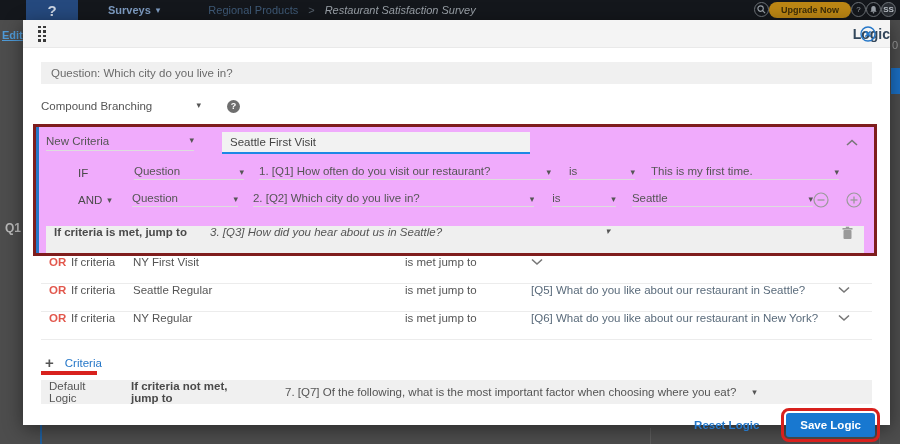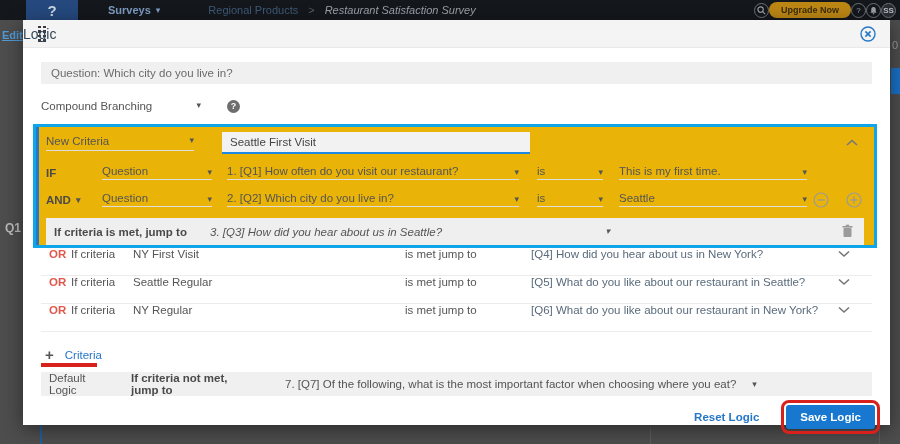--- a/index.html
+++ b/index.html
@@ -7,70 +7,70 @@
   body { font-family:"Liberation Sans", sans-serif; background:#4d4d4d; position:relative; }
 
   
   .topbar { position:absolute; left:0; top:0; width:900px; height:20px; background:#14171c; display:flex; align-items:center; font-size:11px; color:#8b9196; overflow:hidden; }
   .logo-box { width:52px; height:26px; background:#25497e; color:#cdd6e4; margin-left:26px; display:flex; align-items:center; justify-content:center; font-weight:bold; font-size:15px; flex:none; }
   .surveys { color:#7e9cc2; margin-left:30px; font-weight:bold; }
   .tb-caret { color:#7e9cc2; font-size:9px; margin-left:5px; }
   .crumb-parent { color:#3f5a77; margin-left:48px; }
   .crumb-sep { color:#56606b; margin-left:10px; }
   .crumb-current { color:#9aa1a8; margin-left:10px;font-style:italic; }
-  .tb-right { margin-left:auto; display:flex; align-items:center; gap:0; padding-right:4px; }
+  .tb-right { margin-left:auto; display:flex; gap:0; padding-right:4px; }
   .tb-circle { width:15px; height:15px; border:1px solid #6f7479; border-radius:50%; display:flex; align-items:center; justify-content:center; color:#9aa1a8; font-size:8px; flex:none; }
   .upgrade-pill { background:#bd8714; color:#3c2d07; font-size:9px; font-weight:bold; border-radius:9px; padding:3px 12px; flex:none; }
   .avatar { background:#2a2e34; color:#b8bec5; font-size:8px; font-weight:bold; }
 
   .bg-edit { position:absolute; left:2px; top:29px; width:21px; overflow:hidden; color:#4f9bd8; font-size:11px; font-weight:bold; text-decoration:underline; white-space:nowrap; }
   .bg-q1 { position:absolute; left:5px; top:221px; color:#b9b9b9; font-size:12px; font-weight:bold; }
   .bg-zero { position:absolute; left:892px; top:39px; color:#9a9a9a; font-size:11px; }
   .bg-blue-frag { position:absolute; left:891px; top:68px; width:9px; height:26px; background:#1a6fc4; }
   .bg-blueline { position:absolute; left:40px; top:425px; width:2px; height:19px; background:#1f5f9e; }
   .bg-sep1 { position:absolute; left:650px; top:428px; width:1px; height:16px; background:#5d5d5d; }
   .bg-sep2 { position:absolute; left:879px; top:428px; width:1px; height:16px; background:#5d5d5d; }
 
   
   .modal { position:absolute; left:23px; top:20px; width:867px; height:405px; background:#ffffff; box-shadow:0 4px 18px rgba(0,0,0,.45); }
   .modal-header { height:28px; background:#f4f4f4; border-bottom:1px solid #e9e9e9; display:flex; align-items:center; position:relative; }
   .drag-handle { margin-left:15px; display:grid; grid-template-columns:repeat(2,3px); grid-gap:2px; }
   .drag-handle i { width:2.5px; height:2.5px; background:#3a3a3a; display:block; }
-  .modal-title { position:absolute; left:0; right:0; text-align:left; font-size:14px; font-weight:normal; color:#33475b; }
+  .modal-title { position:absolute; left:0; right:0; text-align:right; font-size:14px; font-weight:bold; color:#33475b;padding-left:39px; }
   .close-btn { position:absolute; right:14px; top:6px; width:16px; height:16px; cursor:pointer; }
 
   .modal-body { padding:0 18px; }
 
   .question-bar { margin-top:14px; height:22px; line-height:22px; background:#f0f0f0; color:#6b6b6b; font-size:11.5px; padding-left:10px; }
 
   .branch-row { margin-top:13px; height:18px; display:flex; align-items:center; font-size:11.5px; color:#555; }
   .branch-select { width:160px; display:flex; justify-content:space-between; cursor:pointer; }
   .caret { font-size:9px; color:#555; }
   .help-badge { width:13px; height:13px; border-radius:50%; background:#6e6e6e; color:#fff; font-size:9px; font-weight:bold; display:flex; align-items:center; justify-content:center; margin-left:26px; }
 
   
-  .criteria-block { margin:9px -5px 0 -8px; border:3px solid #0ea5e9; background:#eab308; position:relative; }
+  .criteria-block { margin:9px -5px 0 -8px; border:3px solid #7f1d1d; background:#f0abfc; position:relative; }
   .criteria-block::before { content:""; position:absolute; left:0; top:0; bottom:0; width:3px; background:#2577c8; }
   .cb-inner { padding:0 10px 0 10px; }
   .name-row { height:32px; display:flex; align-items:center; font-size:11.5px; color:#555; }
   .name-select { width:148px; display:flex; justify-content:space-between; border-bottom:1px solid #ddd; padding-bottom:3px; cursor:pointer; }
   .name-input { margin-left:28px; width:308px; height:22px; background:#f2f2f2; border:none; border-bottom:2px solid #1e88e5; font-family:"Liberation Sans",sans-serif; font-size:11.5px; color:#444; padding:0 8px; outline:none; }
   .collapse-icn { margin-left:auto; margin-right:6px; cursor:pointer; }
 
   .cond-row { height:27px; display:flex; align-items:center; font-size:11.5px; color:#555; }
-  .connector { width:56px; font-weight:bold; color:#4a4a4a; display:flex; align-items:center; gap:5px; }
+  .connector { width:56px; font-weight:normal; color:#4a4a4a; display:flex; align-items:center; gap:5px;margin-left:32px; }
   .dd { display:flex; justify-content:space-between; align-items:flex-end; border-bottom:1px solid #ddd; padding-bottom:2px; cursor:pointer; white-space:nowrap; overflow:hidden; }
   .dd-type { width:110px; margin-right:15px; }
   .dd-question { width:292px; margin-right:18px; }
   .dd-op { width:66px; margin-right:16px; }
   .dd-val { width:188px; }
   .row-icons { margin-left:auto; display:flex; gap:17px; margin-right:2px; }
   .row-icons svg { cursor:pointer; }
 
-  .jump-row { height:27px; margin-top:5px; background:#efefef; display:flex; align-items:center; font-size:11.5px; padding:0 10px 0 8px; }
+  .jump-row { height:27px; margin-top:13px; background:#efefef; display:flex; font-size:11.5px; padding:0 10px 0 8px; }
   .jump-label { font-weight:bold; color:#4a4a4a; width:156px; }
   .jump-value { color:#545454; width:400px; display:flex; justify-content:space-between; cursor:pointer;font-style:italic; }
   .trash-icn { margin-left:auto; cursor:pointer; }
 
   
   .or-row { height:28px; display:flex; align-items:flex-start; font-size:11.5px; border-bottom:1px solid #ececec; padding:0 8px; }
   .or-row:first-of-type { border-top:1px solid #ececec; margin-top:3px; }
   .or-label { color:#e2574c; font-weight:bold; width:22px; }
   .or-prefix { color:#555; width:62px; }
   .or-name { color:#555; width:272px; }
@@ -253,21 +253,20 @@
           </span>
         </div>
       </div>
     </div>
 
     <div class="or-row">
       <span class="or-label">OR</span>
       <span class="or-prefix">If criteria</span>
       <span class="or-name">NY First Visit</span>
       <span class="or-mid">is met jump to</span>
-      <span class="or-question">[Q4] How did you hear about us in New York?</span>
       <span class="or-chevron">
         <svg width="12" height="8" viewBox="0 0 12 8">
             <polyline points="1,1.5 6,6 11,1.5" fill="none" stroke="#777" stroke-width="1.6"></polyline>
           </svg>
       </span>
     </div>
     <div class="or-row">
       <span class="or-label">OR</span>
       <span class="or-prefix">If criteria</span>
       <span class="or-name">Seattle Regular</span>

